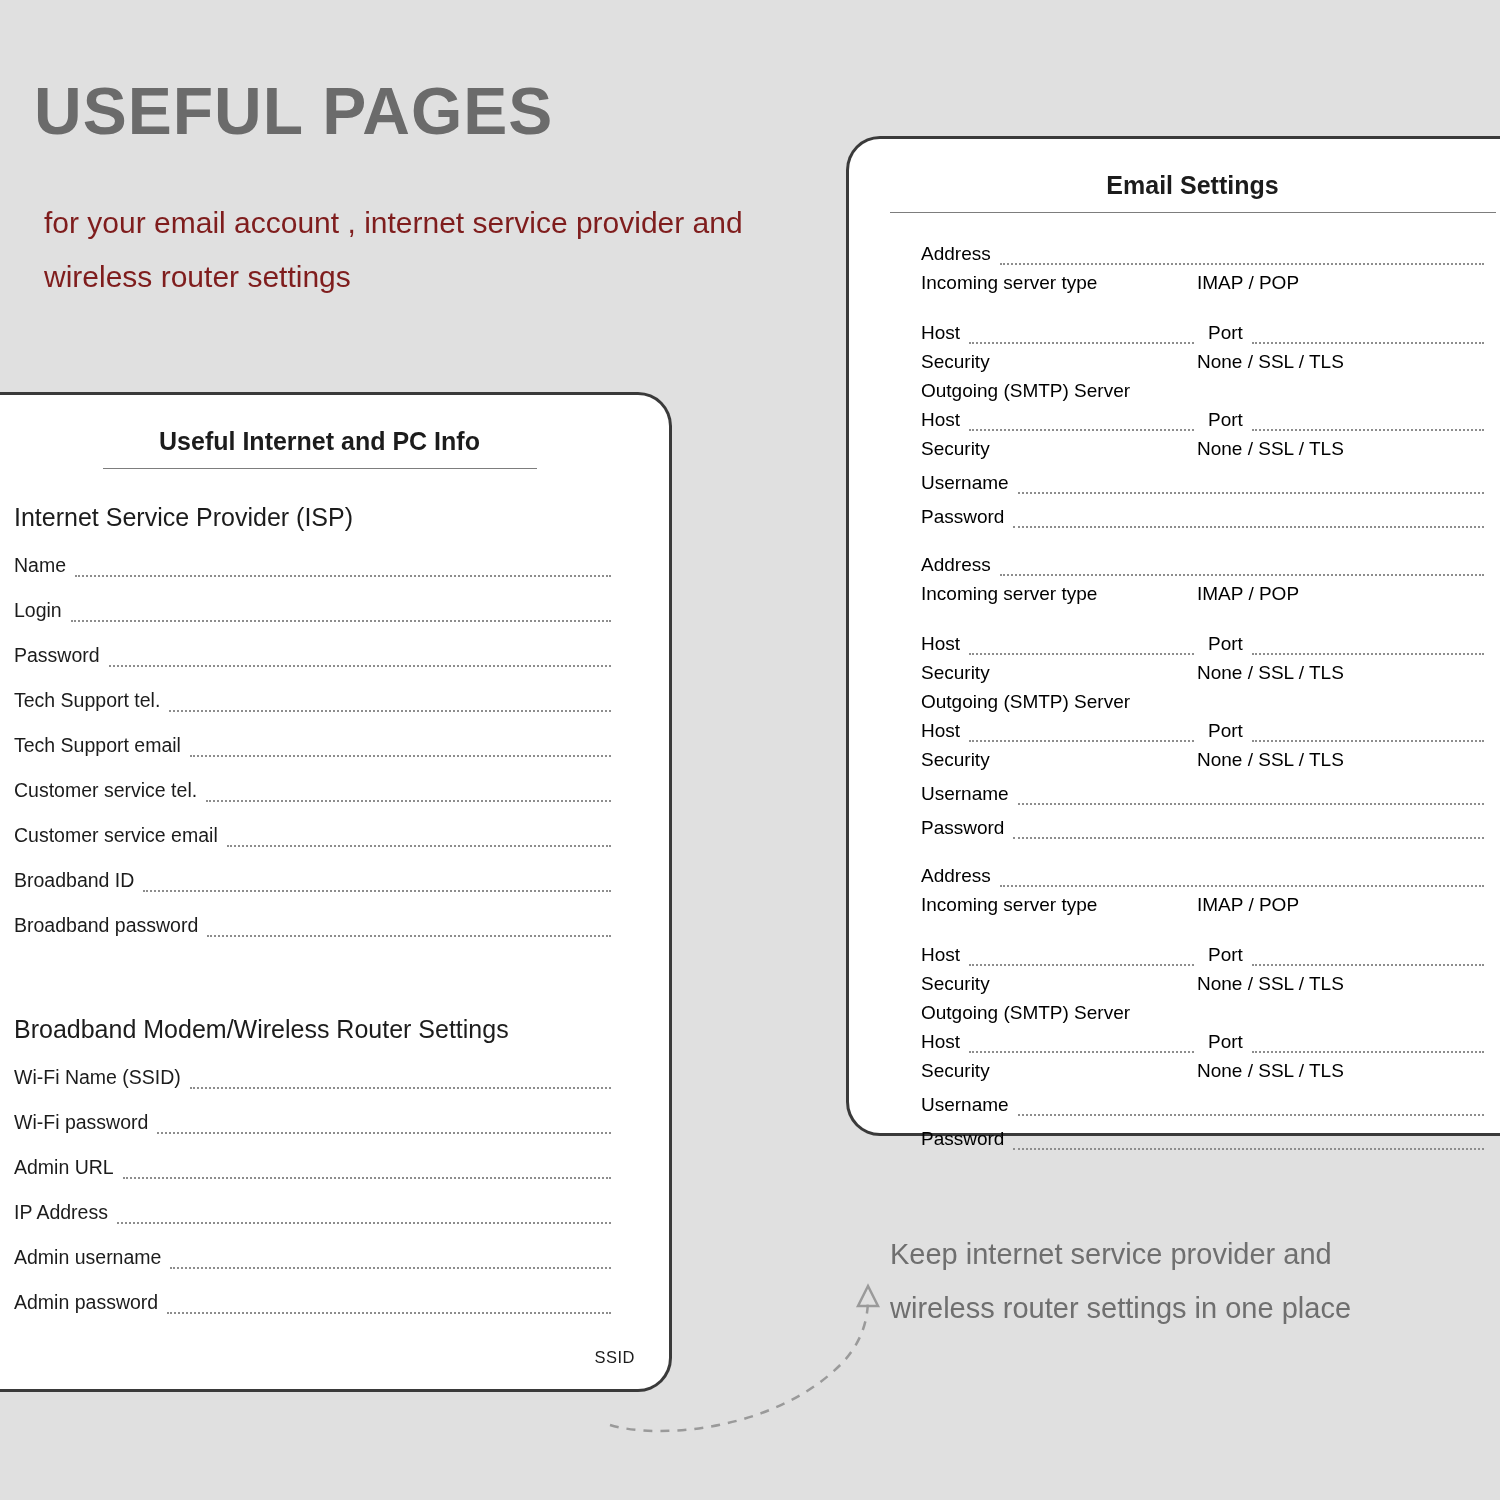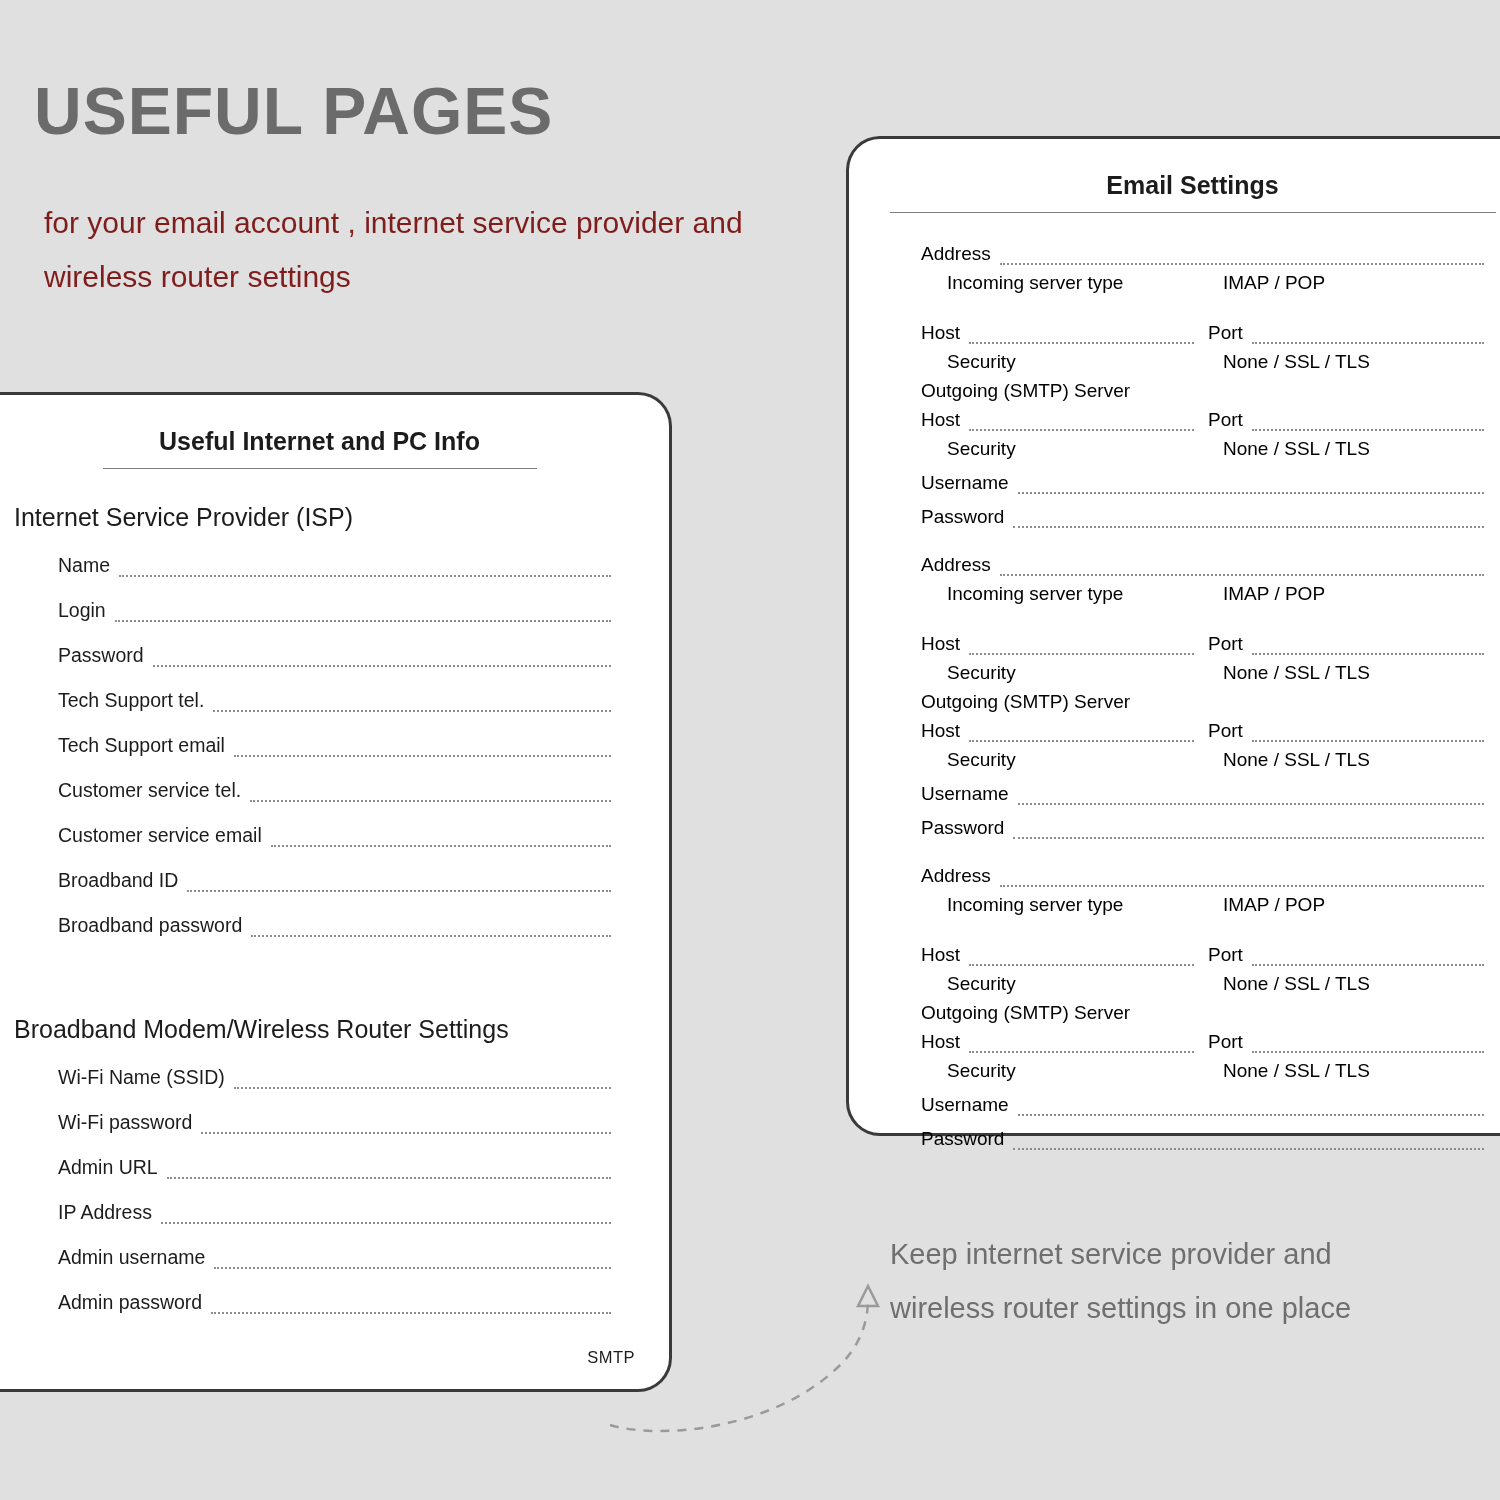--- a/index.html
+++ b/index.html
@@ -87,21 +87,20 @@
     margin-top: 34px;
     margin-bottom: 6px;
   }
   .field-row {
     display: flex;
     align-items: flex-end;
     margin-top: 22px;
     font-size: 19.5px;
     color: #1c1c1c;
     white-space: nowrap;
-    margin-left: 44px;
   }
   .field-row .lbl { flex: 0 0 auto; }
   .dots {
     flex: 1 1 auto;
     margin-left: 9px;
     border-bottom: 2px dotted #8d8d8d;
     height: 12px;
   }
   .gap-block { height: 44px; }
 
@@ -136,21 +135,21 @@
     height: 12px;
   }
   .es-split { display: flex; align-items: flex-start; }
   .es-split .seg-a { flex: 0 0 273px; display: flex; align-items: flex-end; }
   .es-split .seg-b { flex: 1 1 auto; display: flex; align-items: flex-end; margin-left: 14px; }
   .opt-col {
     flex: 0 0 auto;
     width: 268px;
     text-align: left;
   }
-  .lbl-col { flex: 0 0 auto; width: 276px; margin-left: 26px; }
+  .lbl-col { flex: 0 0 auto; width: 276px; }
   .spacer-sm { height: 16px; }
 
   
   .callout {
     position: absolute;
     left: 890px;
     top: 1228px;
     width: 520px;
     font-size: 29px;
     line-height: 1.85;
@@ -235,21 +234,21 @@
     <div class="field-row">
       <span class="lbl">Admin username</span>
       <span class="dots"></span>
     </div>
     <div class="field-row">
       <span class="lbl">Admin password</span>
       <span class="dots"></span>
     </div>
   </div>
 
-  <div class="misc">SMTP</div>
+  <div class="misc">SSID</div>
 </div>
 
 <div class="page page-right">
   <div class="page-title">Email Settings</div>
   <div class="title-rule"></div>
 
   <div class="rp-body">
 
     <div class="es-group">
       <div class="es-row">

